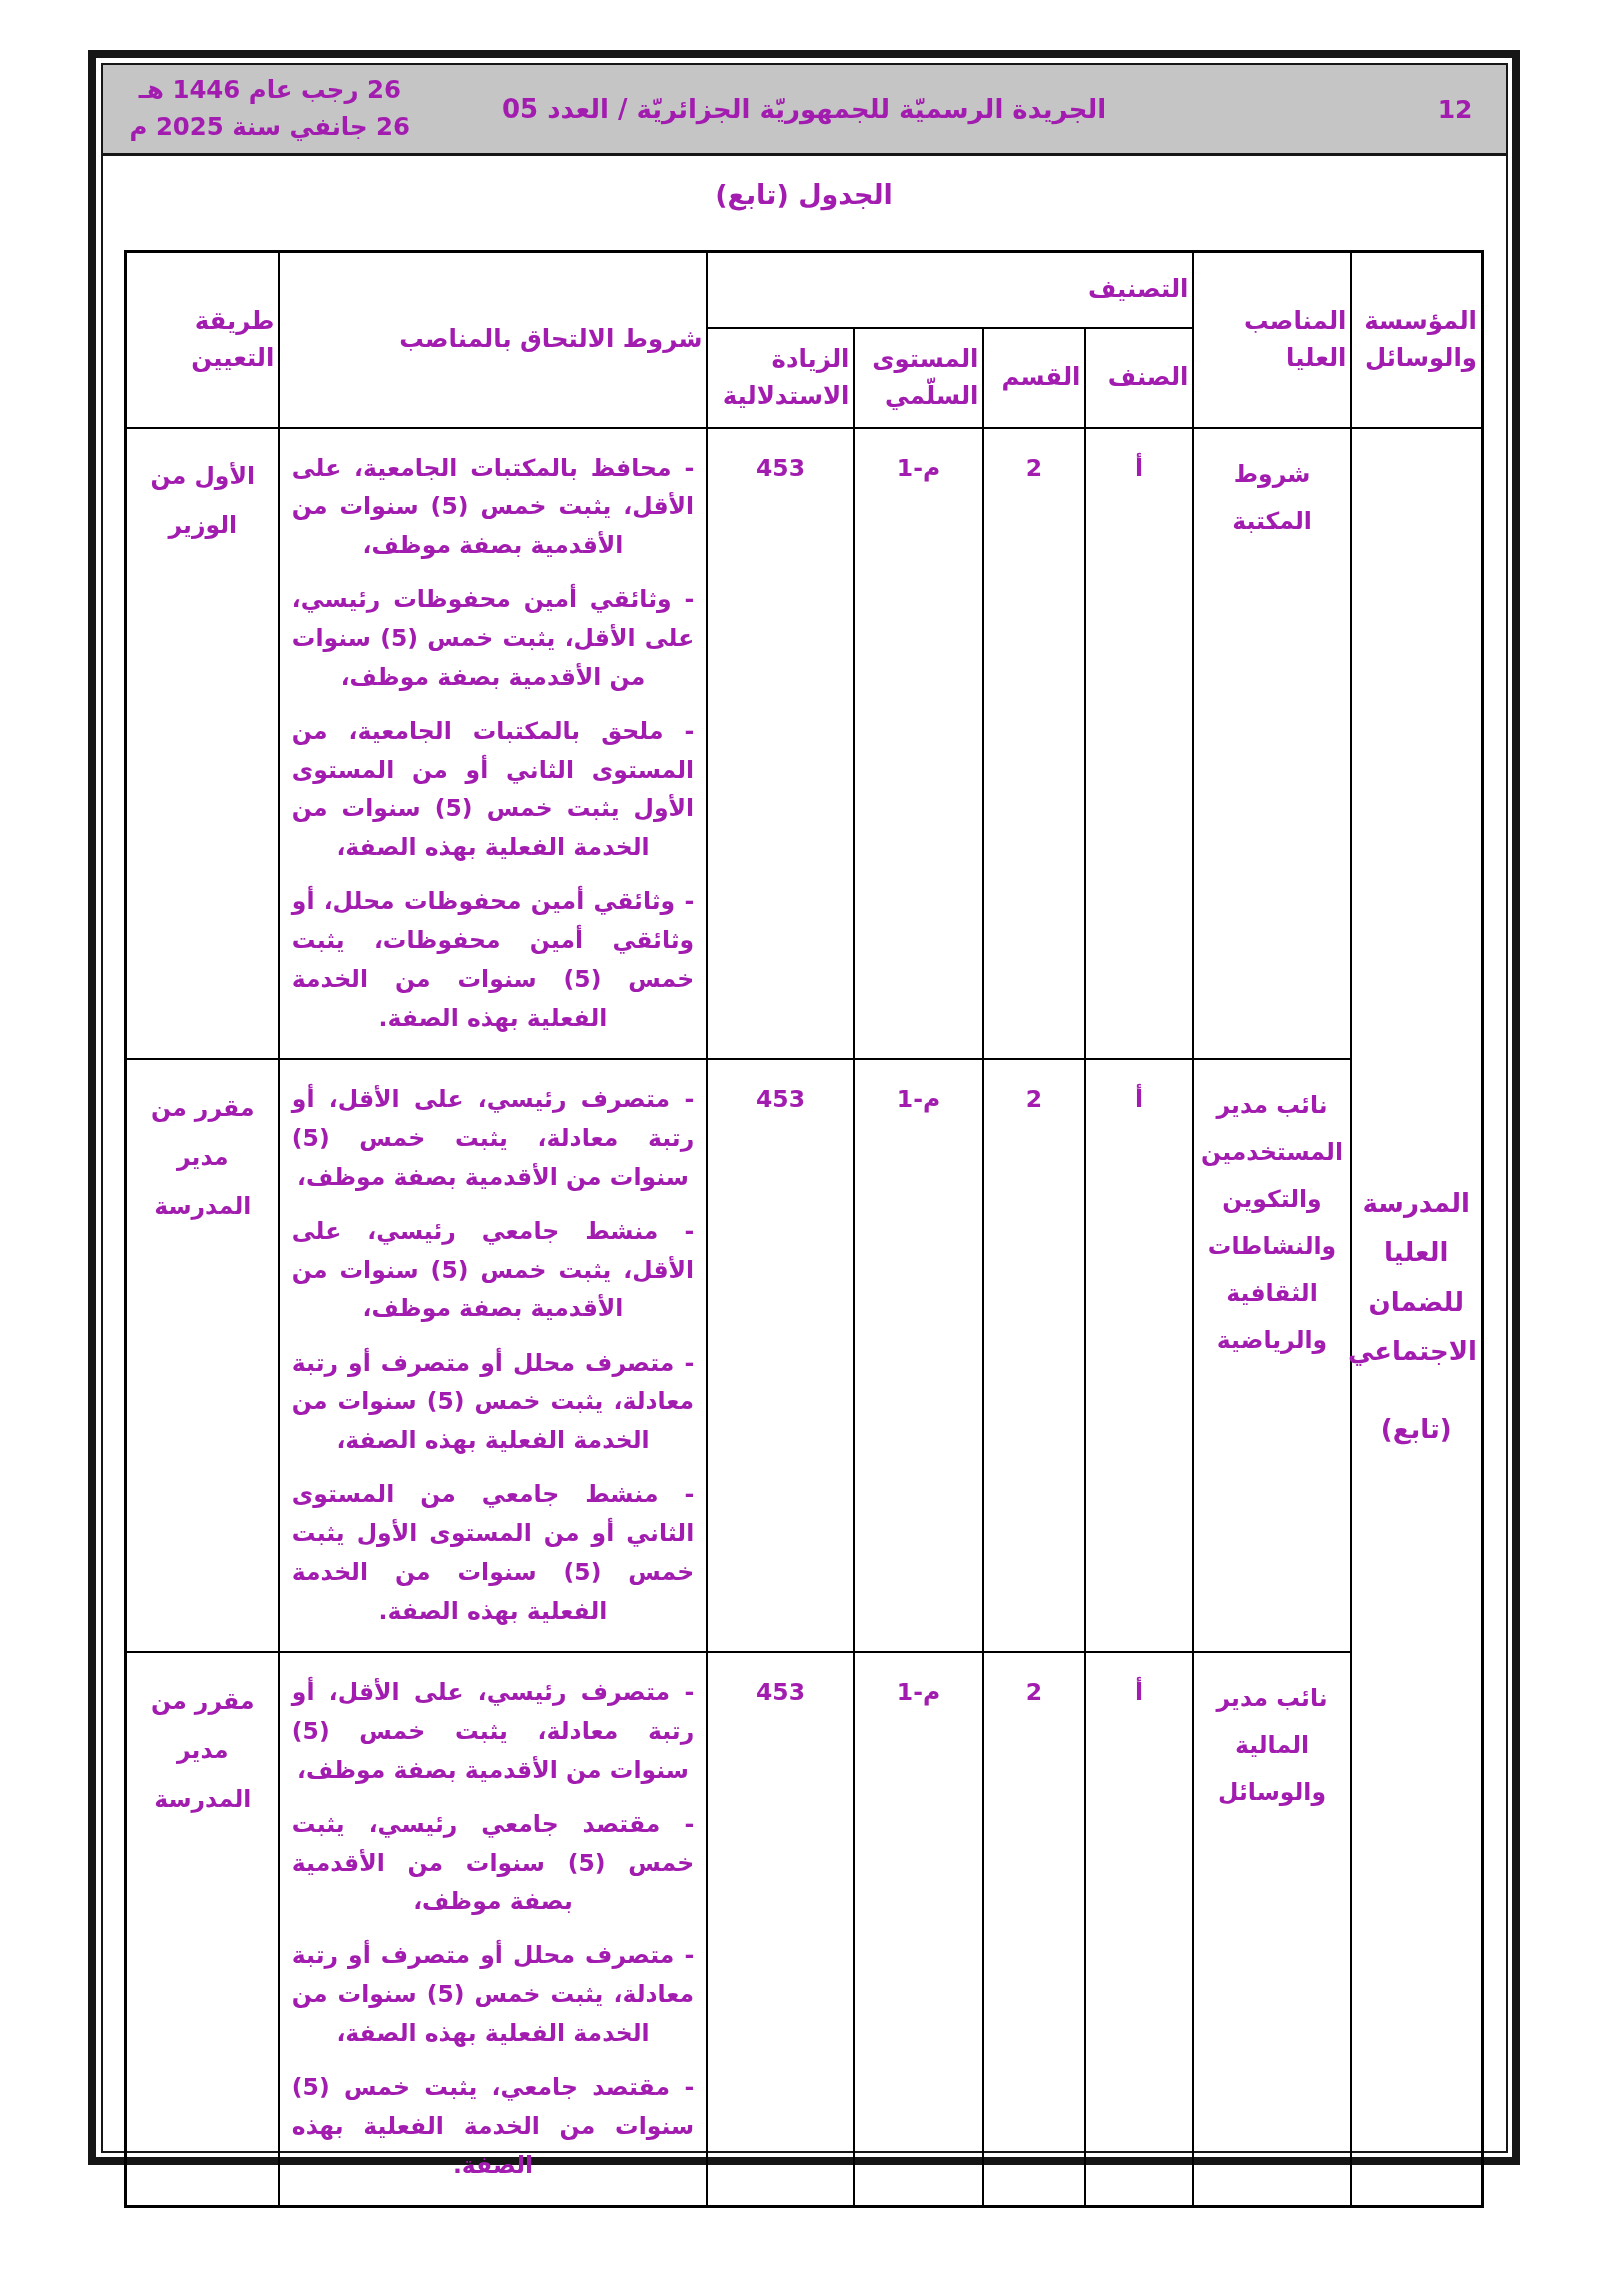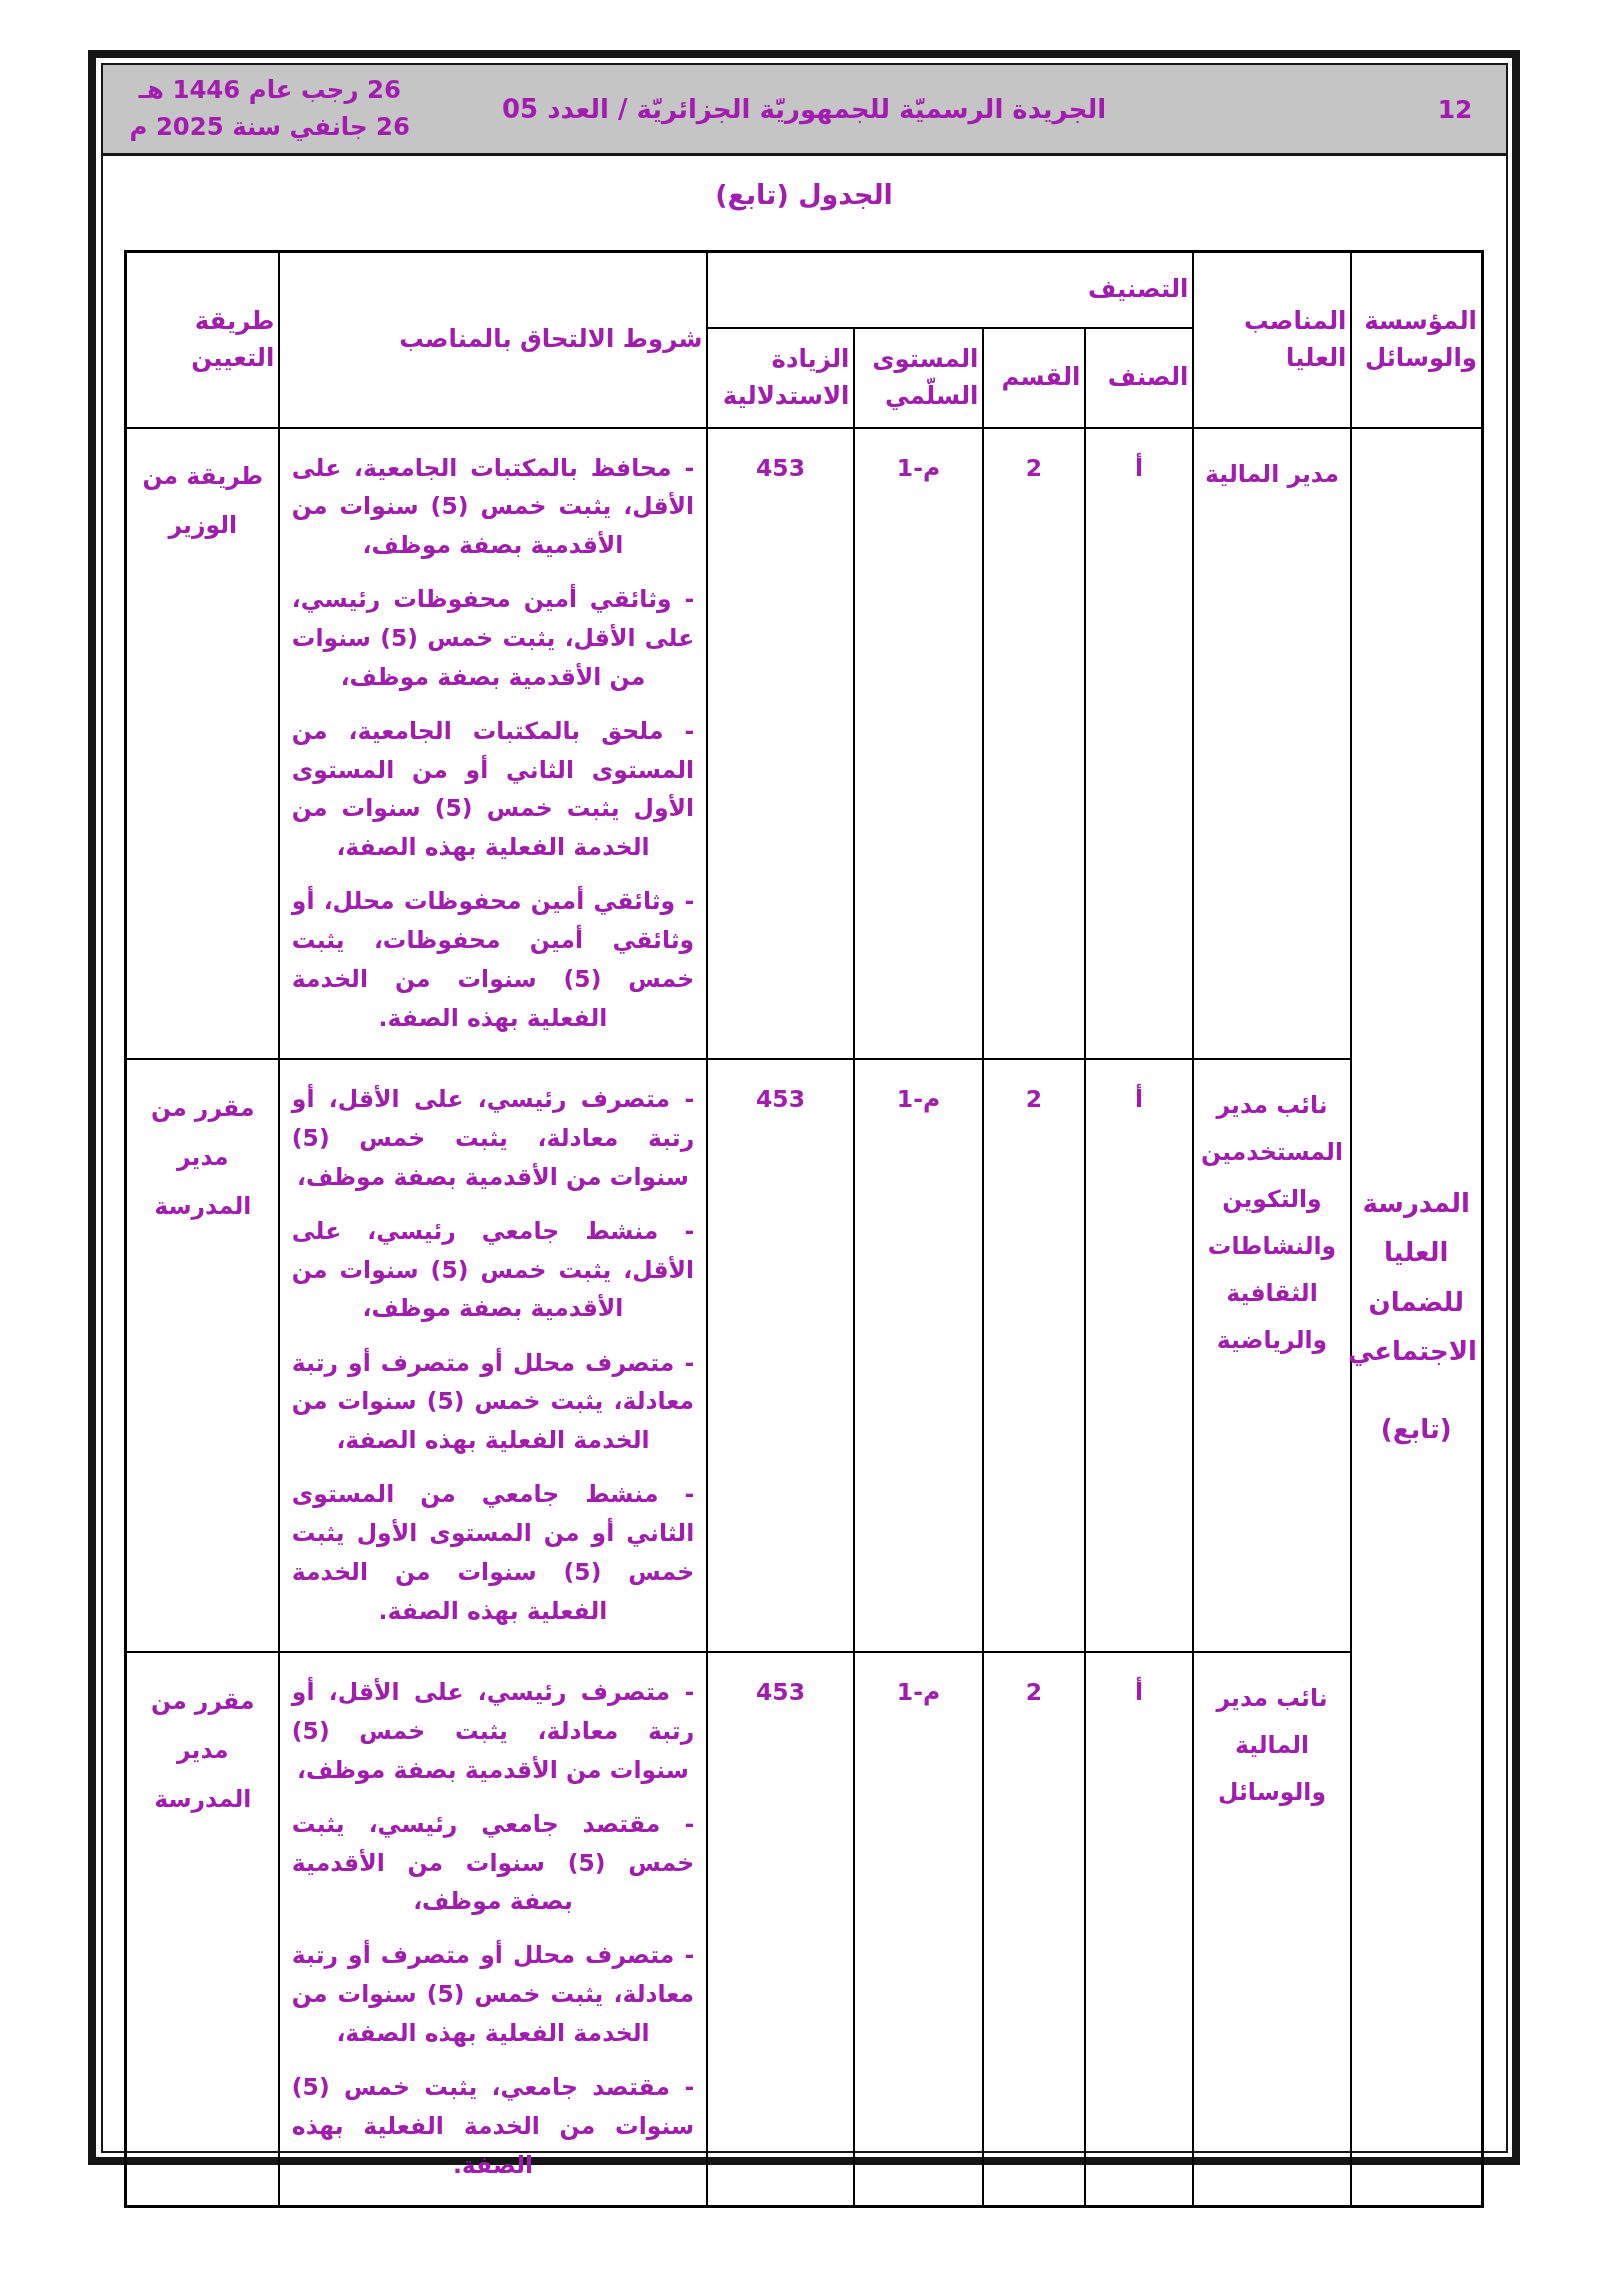--- a/index.html
+++ b/index.html
@@ -106,32 +106,32 @@
               <th>المستوى السلّمي</th>
               <th>الزيادة الاستدلالية</th>
             </tr>
           </thead>
           <tbody>
             <tr class="brow1">
               <td class="c-inst" rowspan="3">
                 <div>المدرسة العليا للضمان الاجتماعي</div>
                 <div class="inst-note">(تابع)</div>
               </td>
-              <td class="c-pos">مدير المالية</td>
+              <td class="c-pos">شروط المكتبة</td>
               <td class="c-val">أ</td>
               <td class="c-val">2</td>
               <td class="c-val">م-1</td>
               <td class="c-val">453</td>
               <td class="c-cond">
                 <p class="cond">- محافظ بالمكتبات الجامعية، على الأقل، يثبت خمس (5) سنوات من الأقدمية بصفة موظف،</p>
                 <p class="cond">- وثائقي أمين محفوظات رئيسي، على الأقل، يثبت خمس (5) سنوات من الأقدمية بصفة موظف،</p>
                 <p class="cond">- ملحق بالمكتبات الجامعية، من المستوى الثاني أو من المستوى الأول يثبت خمس (5) سنوات من الخدمة الفعلية بهذه الصفة،</p>
                 <p class="cond">- وثائقي أمين محفوظات محلل، أو وثائقي أمين محفوظات، يثبت خمس (5) سنوات من الخدمة الفعلية بهذه الصفة.</p>
               </td>
-              <td class="c-meth">طريقة من الوزير</td>
+              <td class="c-meth">الأول من الوزير</td>
             </tr>
             <tr class="brow2">
               <td class="c-pos">نائب مدير المستخدمين والتكوين والنشاطات الثقافية والرياضية</td>
               <td class="c-val">أ</td>
               <td class="c-val">2</td>
               <td class="c-val">م-1</td>
               <td class="c-val">453</td>
               <td class="c-cond">
                 <p class="cond">- متصرف رئيسي، على الأقل، أو رتبة معادلة، يثبت خمس (5) سنوات من الأقدمية بصفة موظف،</p>
                 <p class="cond">- منشط جامعي رئيسي، على الأقل، يثبت خمس (5) سنوات من الأقدمية بصفة موظف،</p>

